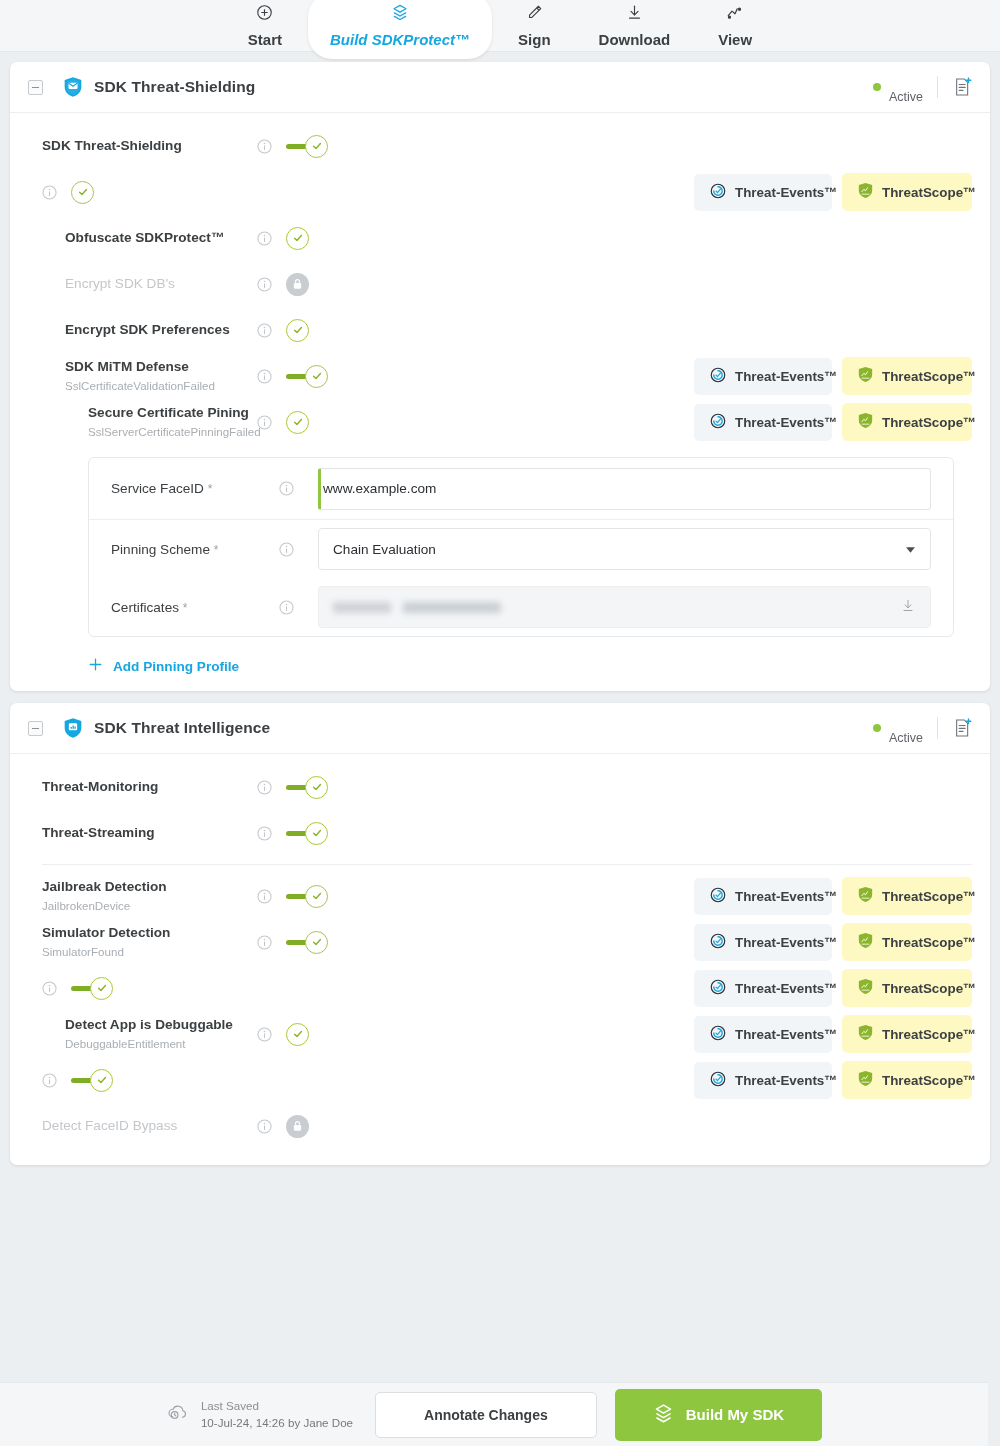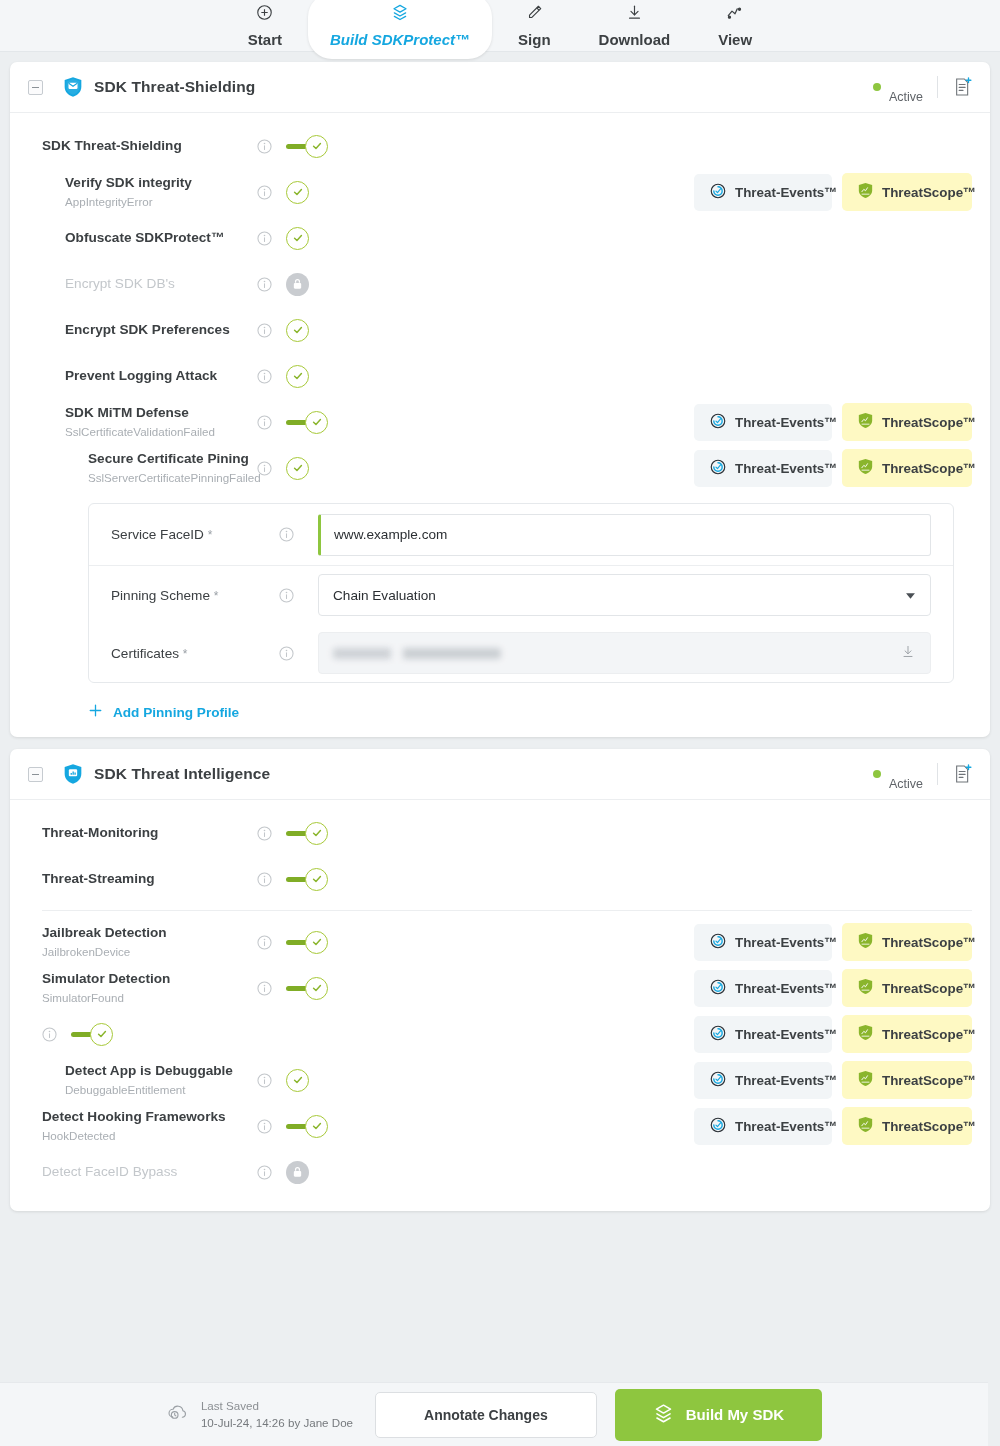--- a/index.html
+++ b/index.html
@@ -148,21 +148,21 @@
     flex: 1; height: 42px;
     border: 1px solid #e2e5e8;
     border-radius: 4px;
     display: flex; align-items: center;
     padding: 0 14px;
     font-size: 13.6px;
     color: #2b2f33;
     background: #fff;
     position: relative;
   }
-  .field.focused { border-left: 3px solid #8ec63f; border-radius: 3px; padding-left: 13px; }
+  .field.focused { border-left: 3px solid #8ec63f; border-radius: 3px; padding-left: 2px; }
   .field.select { cursor: pointer; }
   .field.filedrop {
     background: #f3f5f7; border-color: #eceef0;
   }
   .blurred {
     width: 168px; height: 11px; border-radius: 3px;
     background: linear-gradient(90deg,#cdd1d5 0,#cdd1d5 58px,transparent 58px,transparent 70px,#c9cdd1 70px,#c9cdd1 168px);
     filter: blur(3.2px);
     opacity: .95;
   }
@@ -312,24 +312,20 @@
             <span class="check-circle">
               <svg width="12" height="12" viewBox="0 0 14 14" fill="none" stroke="#8ab52c" stroke-width="1.7" stroke-linecap="round" stroke-linejoin="round">
                   <path d="M3 7.3 5.8 10 11 4.2"></path>
                 </svg>
             </span>
           </span>
         </div>
       </div>
 
       <div class="row indent1">
-        <div class="row-labels">
-          <div class="row-title">Verify SDK integrity</div>
-          <div class="row-sub">AppIntegrityError</div>
-        </div>
         <div class="ctrls">
           <span class="info-icon">
             <svg width="15" height="15" viewBox="0 0 16 16" fill="none" stroke="#c2c6ca" stroke-width="1.1">
                 <circle cx="8" cy="8" r="7"></circle>
                 <path d="M8 7.1v4.2" stroke-linecap="round"></path>
                 <circle cx="8" cy="4.8" r=".85" fill="#c2c6ca" stroke="none"></circle>
               </svg>
           </span>
           <span class="toggle">
             <span class="check-circle">
@@ -421,41 +417,20 @@
           <span class="toggle">
             <span class="check-circle">
               <svg width="12" height="12" viewBox="0 0 14 14" fill="none" stroke="#8ab52c" stroke-width="1.7" stroke-linecap="round" stroke-linejoin="round">
                   <path d="M3 7.3 5.8 10 11 4.2"></path>
                 </svg>
             </span>
           </span>
         </div>
       </div>
 
-      <div class="row indent1">
-        <div class="row-labels">
-          <div class="row-title">Prevent Logging Attack</div>
-        </div>
-        <div class="ctrls">
-          <span class="info-icon">
-            <svg width="15" height="15" viewBox="0 0 16 16" fill="none" stroke="#c2c6ca" stroke-width="1.1">
-                <circle cx="8" cy="8" r="7"></circle>
-                <path d="M8 7.1v4.2" stroke-linecap="round"></path>
-                <circle cx="8" cy="4.8" r=".85" fill="#c2c6ca" stroke="none"></circle>
-              </svg>
-          </span>
-          <span class="toggle">
-            <span class="check-circle">
-              <svg width="12" height="12" viewBox="0 0 14 14" fill="none" stroke="#8ab52c" stroke-width="1.7" stroke-linecap="round" stroke-linejoin="round">
-                  <path d="M3 7.3 5.8 10 11 4.2"></path>
-                </svg>
-            </span>
-          </span>
-        </div>
-      </div>
 
       <div class="row indent1">
         <div class="row-labels">
           <div class="row-title">SDK MiTM Defense</div>
           <div class="row-sub">SslCertificateValidationFailed</div>
         </div>
         <div class="ctrls">
           <span class="info-icon">
             <svg width="15" height="15" viewBox="0 0 16 16" fill="none" stroke="#c2c6ca" stroke-width="1.1">
                 <circle cx="8" cy="8" r="7"></circle>
@@ -857,24 +832,20 @@
                   <path d="M4.6 11.5 7 8.6l2 1.7 2.4-3.6" fill="none" stroke="#fff" stroke-width="1.1" stroke-linecap="round" stroke-linejoin="round"></path>
                   <path d="M4.8 14.4h8.4" stroke="#fff" stroke-width="1" stroke-linecap="round"></path>
                 </svg>
             </span>
             <span>ThreatScope™</span>
           </div>
         </div>
       </div>
 
       <div class="row">
-        <div class="row-labels">
-          <div class="row-title">Detect Hooking Frameworks</div>
-          <div class="row-sub">HookDetected</div>
-        </div>
         <div class="ctrls">
           <span class="info-icon">
             <svg width="15" height="15" viewBox="0 0 16 16" fill="none" stroke="#c2c6ca" stroke-width="1.1">
                 <circle cx="8" cy="8" r="7"></circle>
                 <path d="M8 7.1v4.2" stroke-linecap="round"></path>
                 <circle cx="8" cy="4.8" r=".85" fill="#c2c6ca" stroke="none"></circle>
               </svg>
           </span>
           <span class="toggle">
             <span class="bar"></span>

